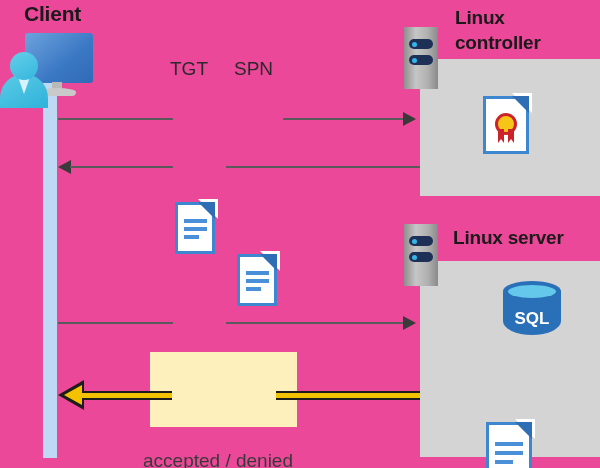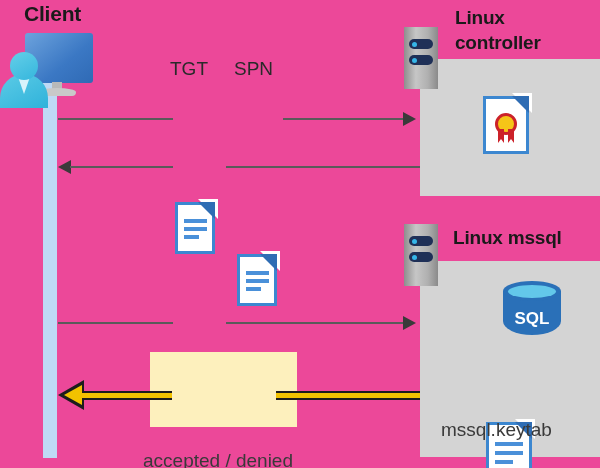--- a/index.html
+++ b/index.html
@@ -304,38 +304,37 @@
     <svg class="abs" style="left:14px; top:33px;" width="20" height="20" viewBox="0 0 20 20">
       <polygon points="1,0 7,0 7,14 4,10 1,14" fill="#cc2229"></polygon>
       <polygon points="11,0 17,0 17,14 14,10 11,14" fill="#cc2229"></polygon>
     </svg>
   </div>
 
   <div class="abs server-icon" id="linux-server">
     <div class="server-bar" style="top:12px;"></div>
     <div class="server-bar" style="top:28px;"></div>
   </div>
-  <div class="abs title-bold" id="linux-title">Linux mssql</div>
+  <div class="abs title-bold" id="linux-title">Linux server</div>
 
   <div class="abs" id="sql-icon">
     <div class="cyl-body"></div>
     <div class="cyl-top"></div>
     <div class="cyl-top-in"></div>
     <div id="sql-text">SQL</div>
   </div>
 
   <div class="abs doc" style="left:486px; top:364px; width:46px; height:58px;">
     <div class="doc-body"></div>
     <div class="doc-fold-cut"></div>
     <div class="doc-fold"></div>
     <div class="doc-line" style="top:20px; width:28px;"></div>
     <div class="doc-line" style="top:29px; width:28px;"></div>
     <div class="doc-line" style="top:38px; width:18px;"></div>
   </div>
-  <div class="abs" id="keytab-label">mssql.keytab</div>
 
   <div class="abs line" style="left:58px; top:118px; width:115px;"></div>
   <div class="abs line" style="left:283px; top:118px; width:120px;"></div>
   <div class="abs arrowhead-right" style="left:403px; top:112px;"></div>
 
   <div class="abs doc-label" id="tgt-label">TGT</div>
   <div class="abs doc-label" id="spn-label">SPN</div>
 
   <div class="abs doc" style="left:175px; top:86px; width:40px; height:52px;">
     <div class="doc-body"></div>

